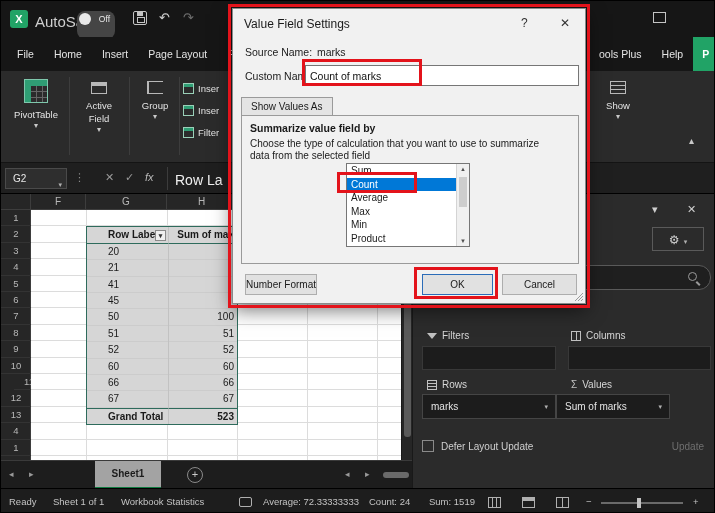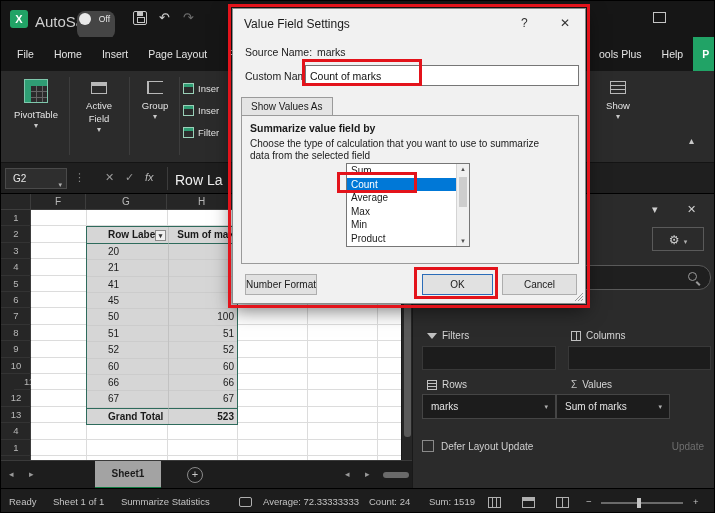--- a/index.html
+++ b/index.html
@@ -397,21 +397,21 @@
     </div>
     <div class="addsheet">+</div>
     <span class="sb-arrow" style="left:344px">◂</span>
     <span class="sb-arrow" style="left:364px">▸</span>
     <div class="hthumb"></div>
   </div>
 
   <div id="statusbar">
     <span style="left:8px">Ready</span>
     <span style="left:52px">Sheet 1 of 1</span>
-    <span style="left:120px">Summarize Statistics</span>
+    <span style="left:120px">Workbook Statistics</span>
     <div class="mon-icon"></div>
     <span style="left:262px">Average: 72.33333333</span>
     <span style="left:368px">Count: 24</span>
     <span style="left:428px">Sum: 1519</span>
     <div class="view-ic v1"></div>
     <div class="view-ic v2"></div>
     <div class="view-ic v3"></div>
     <span class="zoom-minus">−</span>
     <div class="zoom-track">
       <div class="zoom-thumb"></div>

